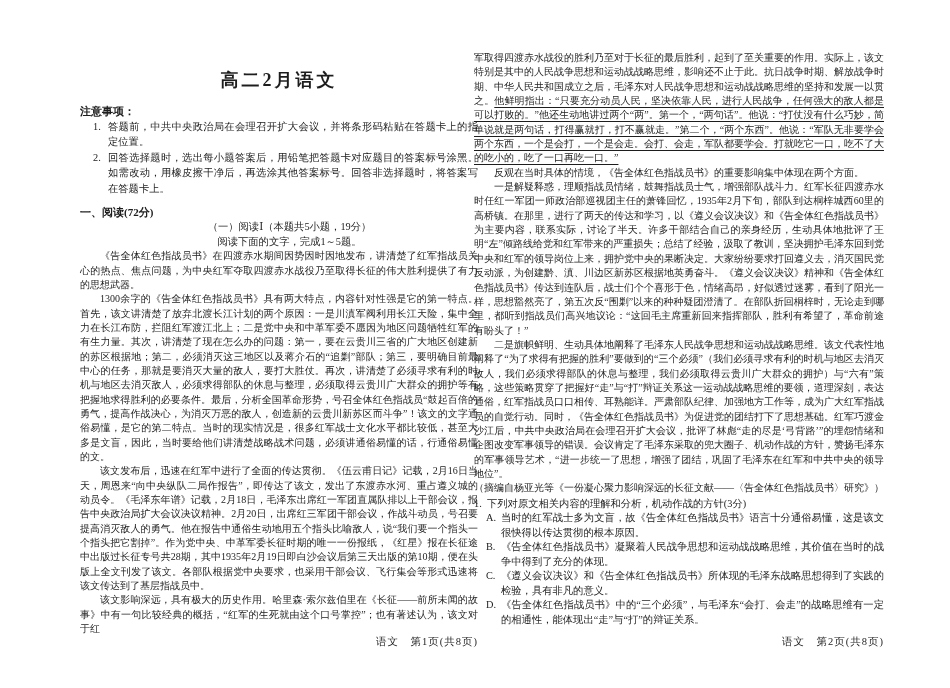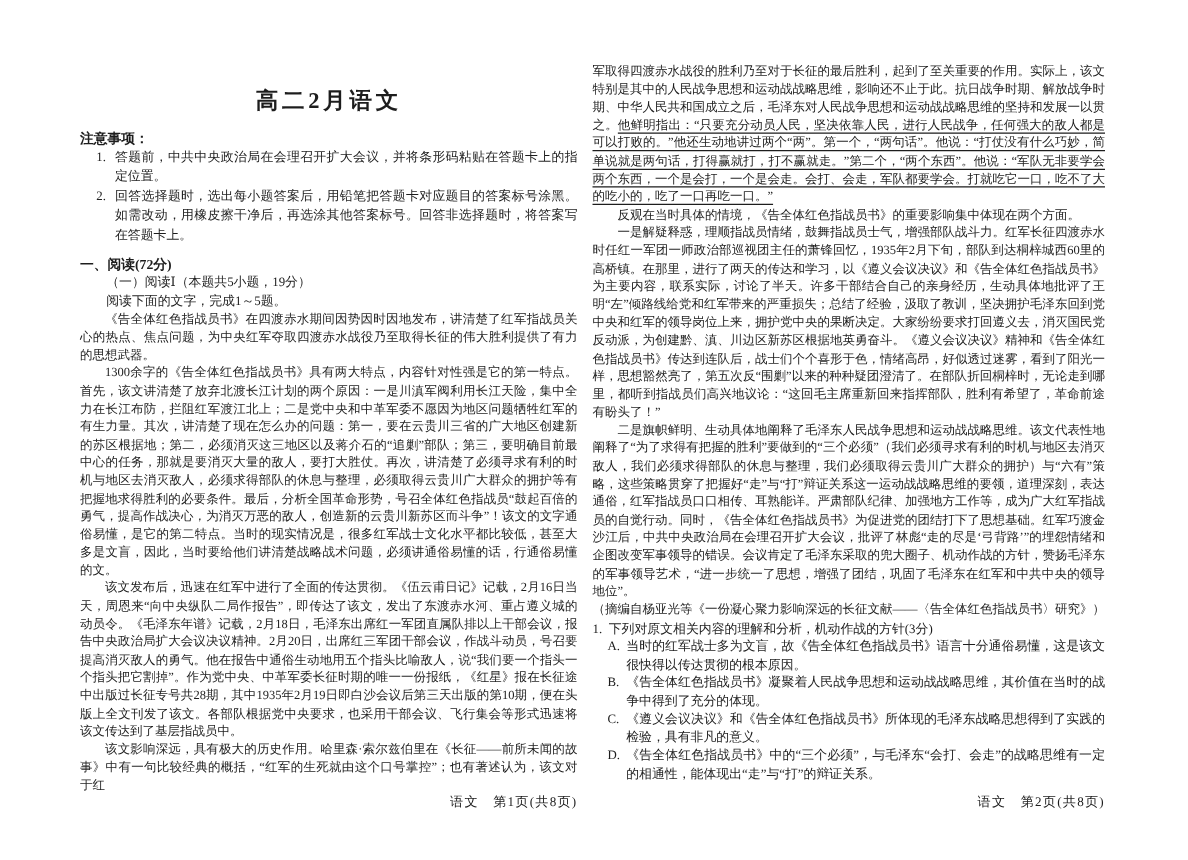--- a/index.html
+++ b/index.html
@@ -2,34 +2,34 @@
 <html><head>
 <meta charset="utf-8">
 <style>
   html,body{margin:0;padding:0;background:#ffffff;}
   .sheet{
     position:relative;width:950px;height:688px;background:#ffffff;
     font-family:"Liberation Serif","DejaVu Serif",serif;color:#1d1d1d;
     overflow:hidden;
   }
   .page{position:absolute;top:0;height:688px;}
-  .page-1{left:64px;width:398px;}
+  .page-1{left:80px;width:398px;}
   .page-2{left:474px;width:410px;}
 
   .exam-title{
     margin:68px 0 0 0;text-align:center;font-size:18px;font-weight:bold;
     letter-spacing:3px;
   }
   .notice-heading{margin-top:12px;font-size:11px;font-weight:bold;line-height:15px;}
   .notice-item{display:flex;font-size:10.3px;line-height:15.4px;padding-left:13px;}
   .notice-item .num{flex:none;width:15px;}
   .notice-item .txt{flex:1;text-align:justify;text-justify:inter-character;}
 
   .section-heading{margin-top:9px;font-size:11px;font-weight:bold;line-height:15px;}
-  .subsection,.instruction{font-size:10.3px;line-height:14.6px;padding-left:21px;}
+  .subsection,.instruction{font-size:10.3px;line-height:14.6px;padding-left:21px;text-align:center;}
 
   .passage p{
     margin:0;font-size:10px;line-height:14.35px;text-align:justify;
     text-justify:inter-character;
   }
   .passage p.indent{text-indent:2em;}
   .passage p.cont{text-indent:0;}
   .ul{text-decoration:underline;text-underline-offset:2.5px;}
 
   .attribution{

